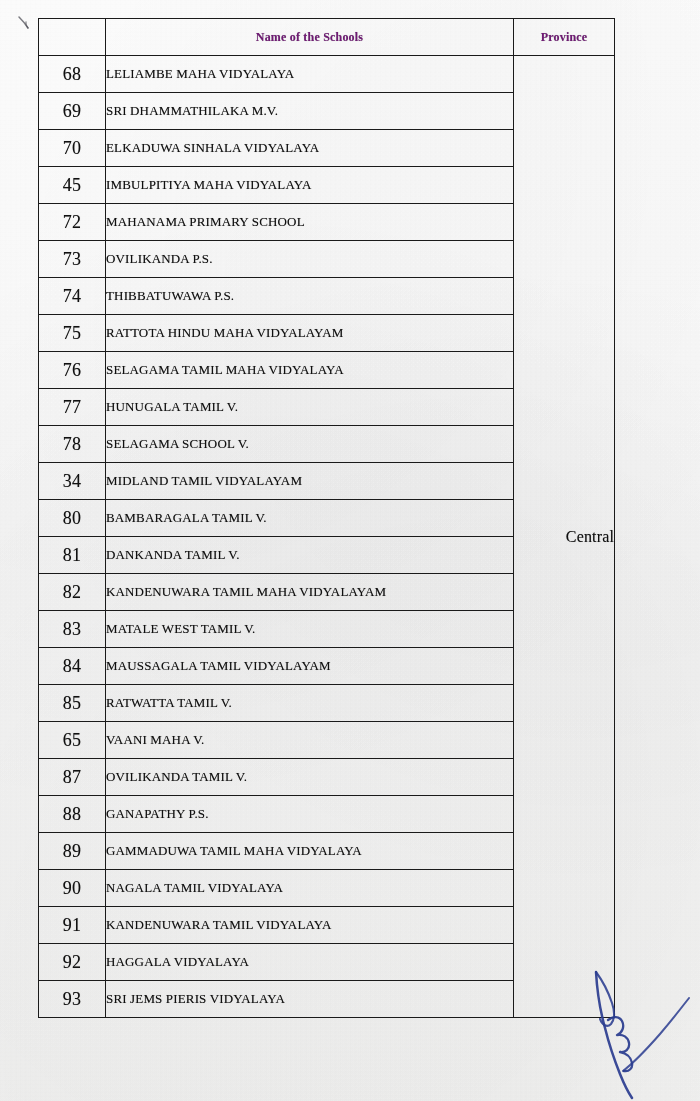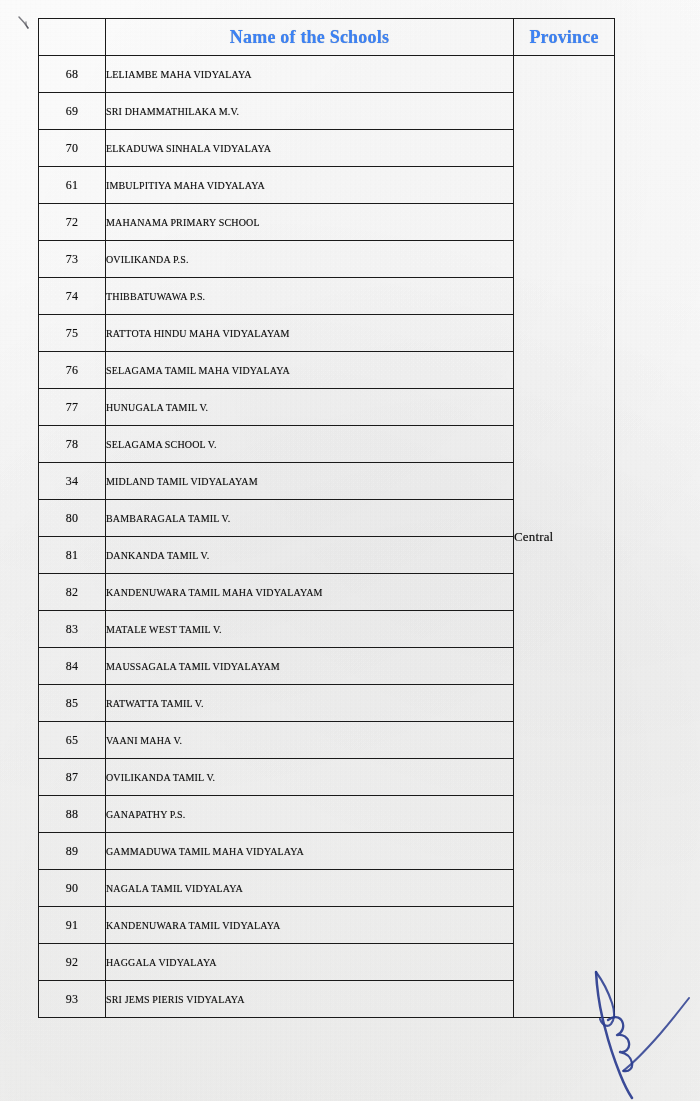--- a/index.html
+++ b/index.html
@@ -52,48 +52,48 @@
     border: 1.6px solid #1a1a1a;
     padding: 0;
     background: transparent;
   }
   col.c-no    { width: 67px;  }
   col.c-name  { width: 408px; }
   col.c-prov  { width: 101px; }
 
   thead th {
     height: 36px;
-    font-size: 18px;
+    font-size: 12px;
     font-weight: bold;
     letter-spacing: 0.2px;
-    color: #3b82f6;
+    color: #701a75;
   }
   th.h-no   { }
   th.h-name { text-align: center; }
   th.h-prov { }
 
   tbody td {
     height: 36px;
-    font-size: 10px;
+    font-size: 13px;
     color: #101010;
     letter-spacing: 0.15px;
   }
   td.no {
     text-align: center;
-    font-size: 12px;
+    font-size: 18px;
   }
   td.name {
     text-align: left;
     padding-left: 4px;
     white-space: nowrap;
   }
   td.prov {
-    text-align: left;
+    text-align: right;
     vertical-align: middle;
-    font-size: 13px;
+    font-size: 16px;
   }
 
   
   #sheet, .ink-text {
     text-shadow: 0 0 0.7px rgba(0,0,0,0.40);
   }
 
   
   #signature {
     position: absolute;
@@ -146,21 +146,21 @@
         </tr>
         <tr>
           <td class="no">69</td>
           <td class="name">SRI DHAMMATHILAKA M.V.</td>
         </tr>
         <tr>
           <td class="no">70</td>
           <td class="name">ELKADUWA SINHALA VIDYALAYA</td>
         </tr>
         <tr>
-          <td class="no">61</td>
+          <td class="no">45</td>
           <td class="name">IMBULPITIYA MAHA VIDYALAYA</td>
         </tr>
         <tr>
           <td class="no">72</td>
           <td class="name">MAHANAMA PRIMARY SCHOOL</td>
         </tr>
         <tr>
           <td class="no">73</td>
           <td class="name">OVILIKANDA P.S.</td>
         </tr>

